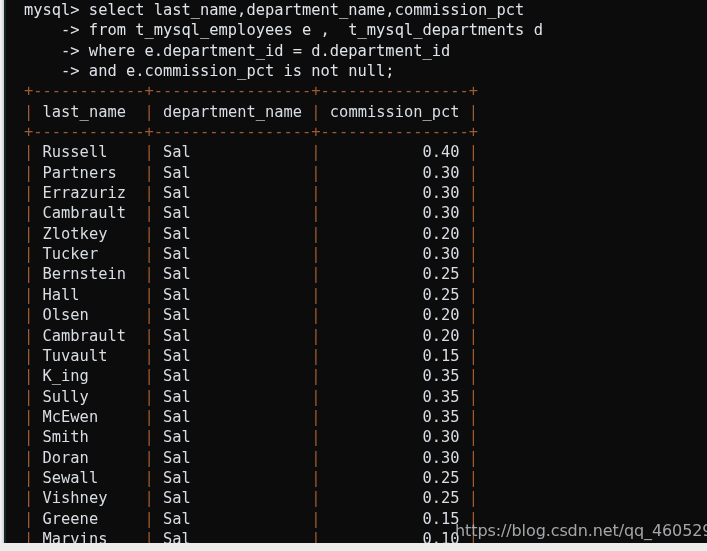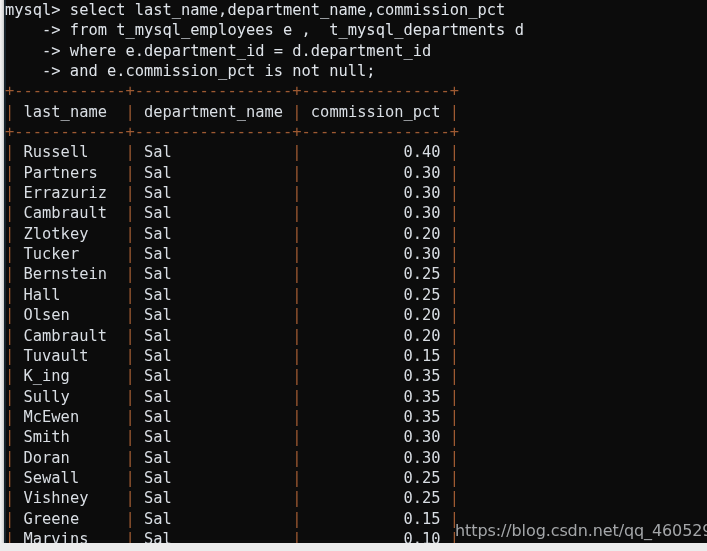--- a/index.html
+++ b/index.html
@@ -77,21 +77,21 @@
     line-height: 20.35px;
     letter-spacing: 0px;
     white-space: pre;
     color: #d6dce2;
     z-index: 3;
   }
 
   .line {
     height: 20.35px;
     white-space: pre;
-    padding-left: 1px;
+    padding-left: 20px;
   }
 
   
   .sql { color: #dfe4ea; }
 
   
   .rule { color: #9e5a32; }
   .pipe { color: #9e5a32; }
   .cell { color: #d9dee4; }
 

